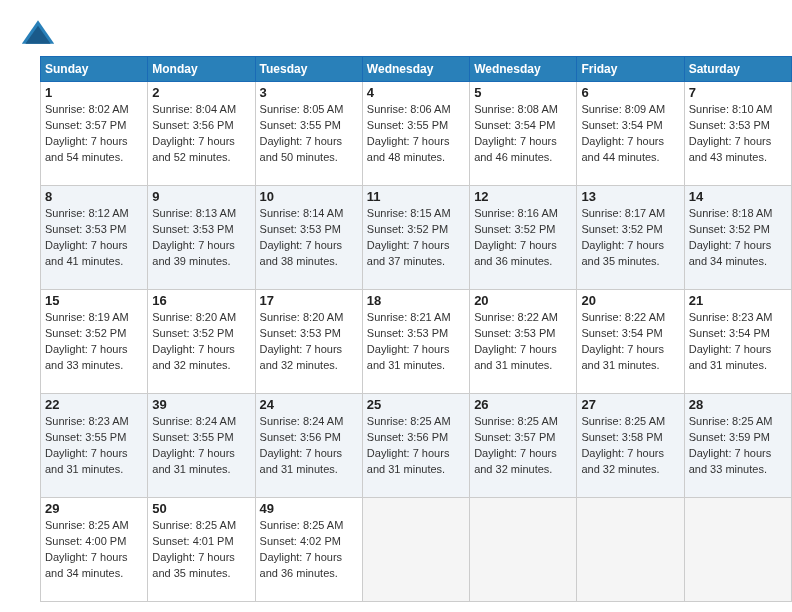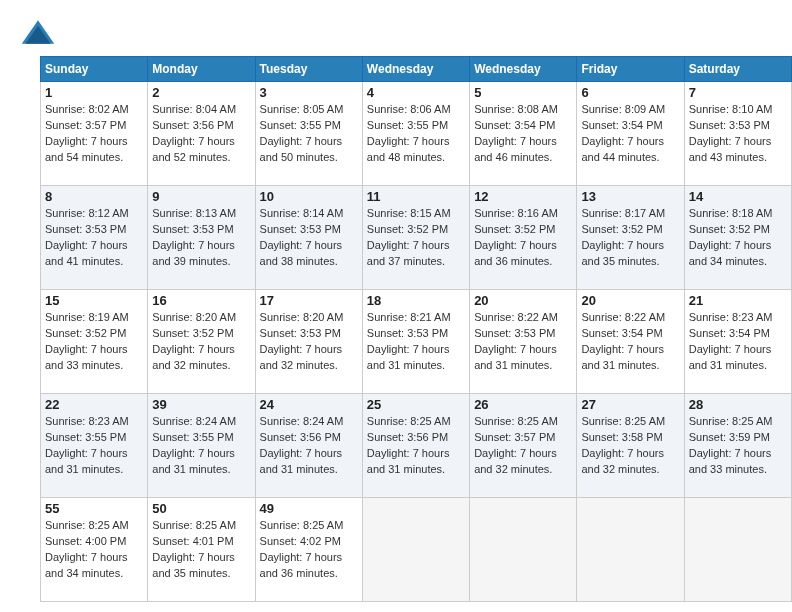--- a/index.html
+++ b/index.html
@@ -359,21 +359,21 @@
         <span class="day-num">28</span>
         <div class="day-info">
           Sunrise: 8:25 AM<br>
           Sunset: 3:59 PM<br>
           Daylight: 7 hours and 33 minutes.
         </div>
       </td>
         </tr>
         <tr>
           <td>
-        <span class="day-num">55</span>
+        <span class="day-num">29</span>
         <div class="day-info">
           Sunrise: 8:25 AM<br>
           Sunset: 4:00 PM<br>
           Daylight: 7 hours and 34 minutes.
         </div>
       </td>
           <td>
         <span class="day-num">50</span>
         <div class="day-info">
           Sunrise: 8:25 AM<br>

